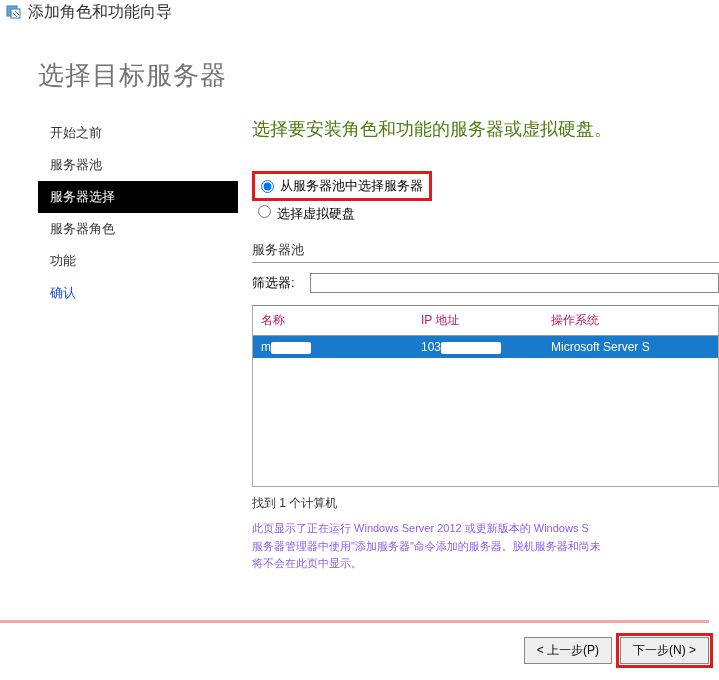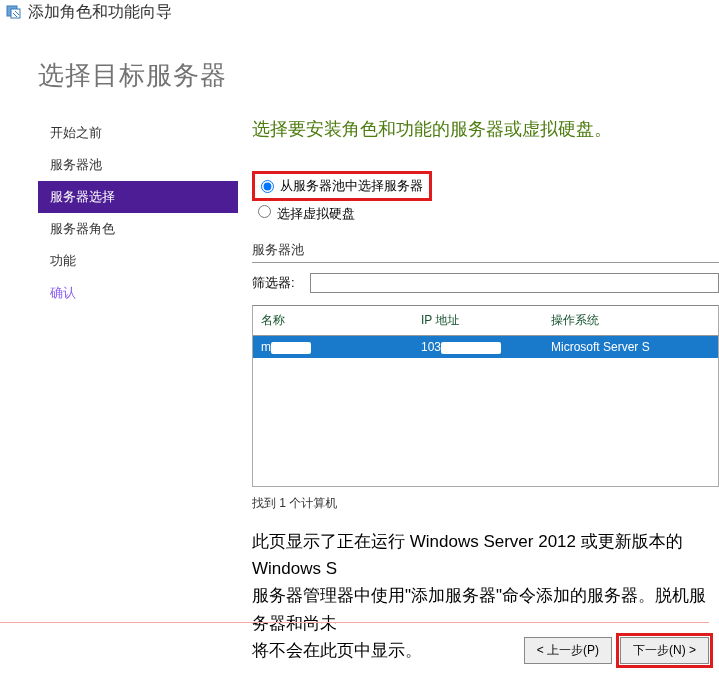--- a/index.html
+++ b/index.html
@@ -37,26 +37,26 @@
       padding-left: 38px;
     }
     .sidebar {
       width: 200px;
       flex-shrink: 0;
       padding-top: 0px;
     }
     .sidebar-item {
       padding: 7px 12px;
       font-size: 13px;
-      color: #8b5cf6;
+      color: #1d4ed8;
       cursor: default;
     }
     .sidebar-item.enabled { color: #333; cursor: pointer; }
     .sidebar-item.active {
-      background: #4c1d95;
+      background: #000000;
       color: #fff;
     }
     .right-pane {
       flex: 1;
       padding-left: 14px;
     }
     .instruction {
       font-size: 18px;
       color: #4d7c0f;
       margin-bottom: 28px;
@@ -105,21 +105,21 @@
       border: 1px solid #aaa;
       border-top: 1px solid #888;
     }
     .table-header {
       display: flex;
       border-bottom: 1px solid #999;
       font-size: 12px;
     }
     .th {
       padding: 6px 8px;
-      color: #14532d;
+      color: #be185d;
       background: #fff;
     }
     .th:nth-child(1){ width: 160px; }
     .th:nth-child(2){ width: 130px; }
     .th:nth-child(3){ flex: 1; }
     .table-body { min-height: 150px; background: #fff; }
     .tr {
       display: flex;
       background: #1979ca;
       color: #fff;
@@ -135,32 +135,32 @@
       height: 12px;
       vertical-align: middle;
       border-radius: 2px;
     }
     .count-row {
       margin-top: 8px;
       font-size: 12px;
       color: #333;
     }
     .note {
-      margin-top: 16px;
-      font-size: 17px;
-      color: #000000;
+      margin-top: 8px;
+      font-size: 11px;
+      color: #8b5cf6;
       line-height: 1.6;
     }
     .footer {
       position: absolute;
       bottom: 16px;
       right: 10px;
       display: flex;
       gap: 8px;
-      border-top: 1px solid #fca5a5;
+      border-top: 3px solid #fca5a5;
       padding-top: 14px;
       left: 0;
       justify-content: flex-end;
     }
     .btn {
       border: 1px solid #888;
       background: #eee;
       padding: 4px 12px;
       font-size: 12px;
       cursor: pointer;

